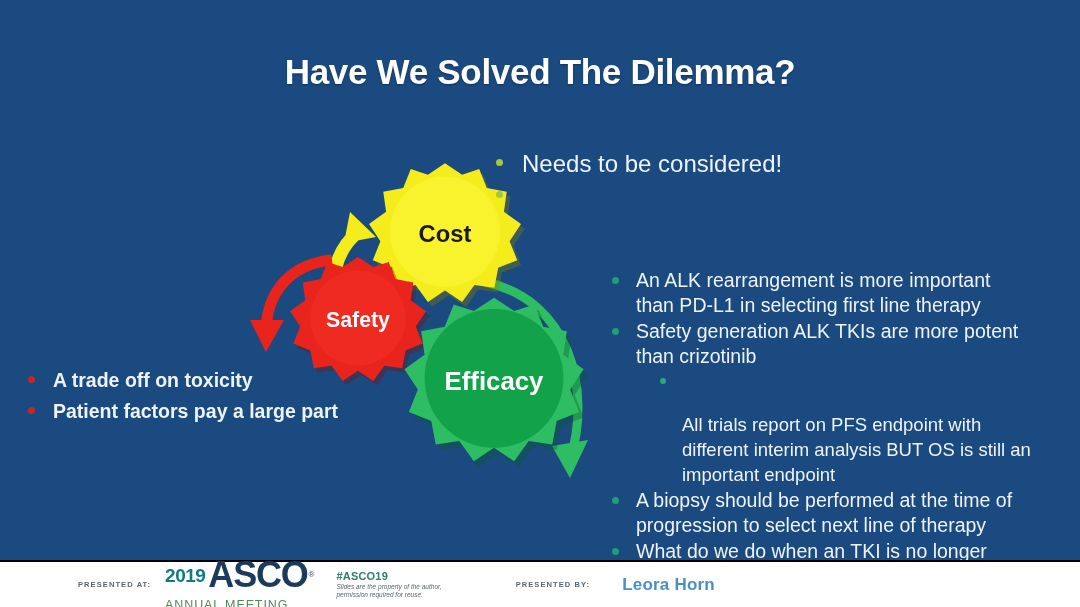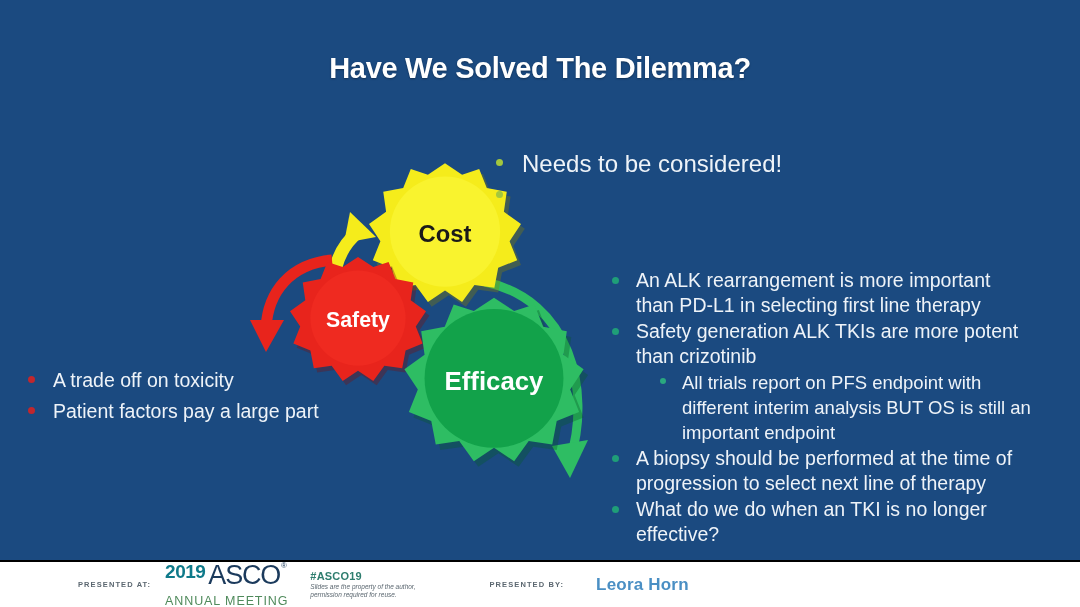--- a/index.html
+++ b/index.html
@@ -16,21 +16,21 @@
     position:absolute; inset:0;
     background:#1b4a80;
   }
 
   
   #title {
     position:absolute;
     top:52px; left:0; width:1080px;
     text-align:center;
     color:#ffffff;
-    font-size:29px;
+    font-size:35px;
     font-weight:bold;
     letter-spacing:-0.3px;
     text-shadow:0 1px 2px rgba(0,0,0,.35);
   }
 
   
   .blist { position:absolute; }
   .brow { display:flex; align-items:flex-start; }
   .bullet {
     flex:0 0 auto;
@@ -40,32 +40,32 @@
   .btext { color:#eef3f8; }
 
   
   #list-cost { top:150px; left:496px; width:470px; }
   #list-cost .brow { margin-bottom:5px; }
   #list-cost .bullet { width:7px; height:7px; background:#a3c73e; margin-right:19px; }
   #list-cost .btext { font-size:24px; line-height:27px; }
 
   
   #list-left { top:367px; left:28px; width:330px; }
-  #list-left .brow { margin-bottom:4px; }
+  #list-left .brow { margin-bottom:4px;font-weight:bold; }
   #list-left .bullet { width:7px; height:7px; background:#c1272d; margin-right:18px; }
   #list-left .btext { font-size:19.5px; line-height:27px; }
 
   
   #list-right { top:268px; left:612px; width:420px; }
   #list-right .brow { margin-bottom:1px; }
   #list-right .bullet { width:7px; height:7px; background:#1f9e78; margin-right:17px; }
   #list-right .btext { font-size:19.5px; line-height:25px; }
   #list-right .sub { padding-left:48px; }
   #list-right .sub .bullet { width:6px; height:6px; background:#2aa87f; margin-right:16px; margin-top:8px; }
-  #list-right .sub .btext { font-size:18.5px; line-height:25px; }
+  #list-right .sub .btext { font-size:18.5px; line-height:25px;margin-top:42px; }
 
   
   #gears {
     position:absolute;
     left:240px; top:140px;
     width:410px; height:370px;
   }
   #gears svg { display:block; width:100%; height:100%; overflow:visible; }
 
   .gear-label {
@@ -88,24 +88,24 @@
   .fsmall {
     font-size:7.5px;
     letter-spacing:1.1px;
     color:#5b6770;
     font-weight:bold;
     text-transform:uppercase;
   }
   #presented-at { margin-left:78px; }
 
   #asco-logo { margin-left:14px; line-height:1; }
-  #asco-line1 { display:flex; align-items:flex-start; }
+  #asco-line1 { display:flex; align-items:center; }
   #asco-year { font-size:19px; font-weight:bold; color:#0f7a8a; letter-spacing:-0.5px; }
   #asco-word {
-    font-size:27px; font-weight:normal; color:#1b3a5c;
+    font-size:36px; font-weight:bold; color:#1b3a5c;
     letter-spacing:-1.2px; margin-left:3px; position:relative;
   }
   #asco-reg { font-size:8px; color:#1b3a5c; vertical-align:super; margin-left:1px; }
   #asco-sub {
     font-size:12.5px; color:#4f8a5b; letter-spacing:0.9px;
     margin-top:6px;
   }
 
   #hash-block { margin-left:22px; line-height:1.18; }
   #hash-tag { font-size:11px; font-weight:bold; color:#2e7d6e; letter-spacing:0.2px; }

